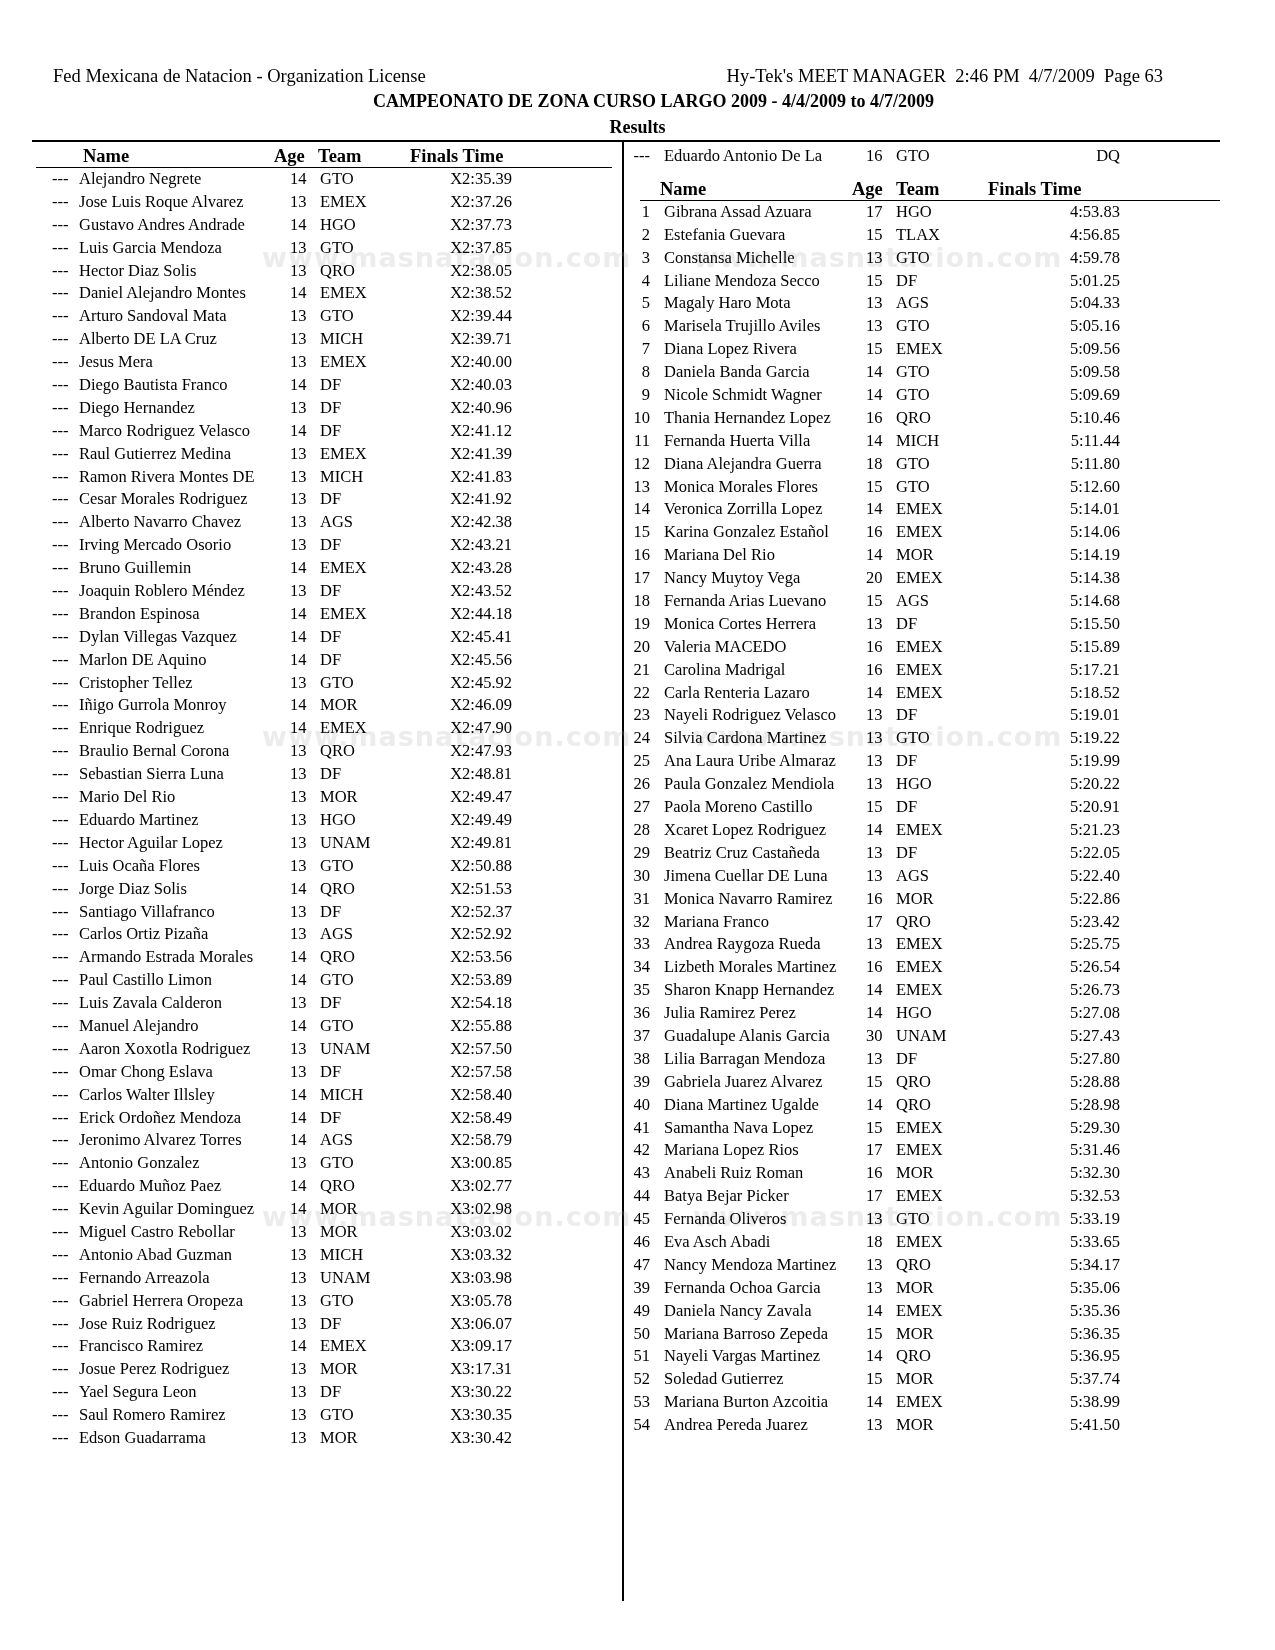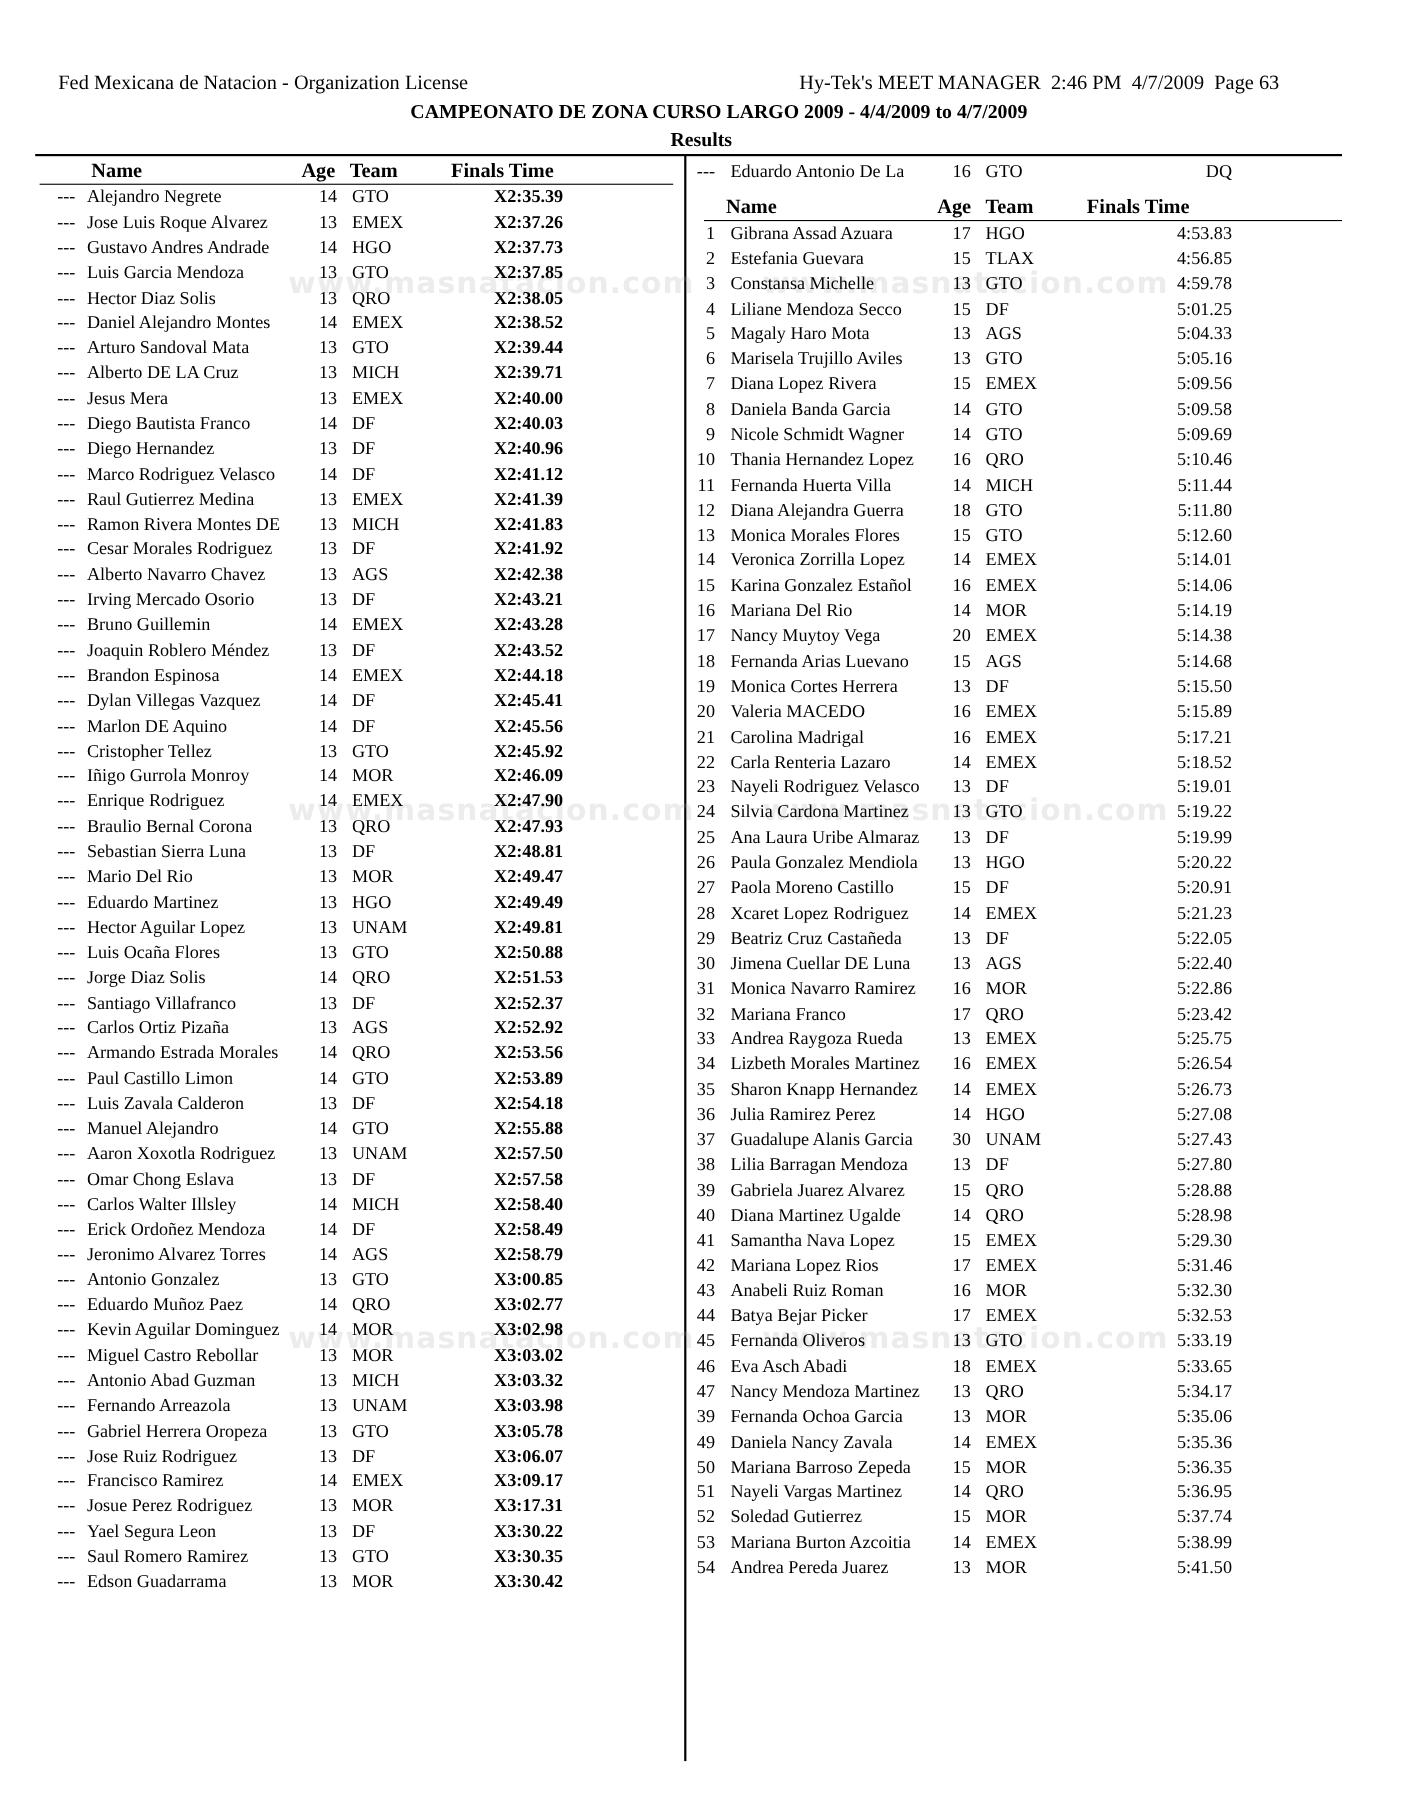--- a/index.html
+++ b/index.html
@@ -28,21 +28,21 @@
 
   
   .col-left .h-name { left: 47px; }
   .col-left .h-age { left: 238px; }
   .col-left .h-team { left: 282px; }
   .col-left .h-time { left: 374px; }
   .col-left .c-place { left: 16px; width: 24px; text-align: left; }
   .col-left .c-name { left: 31px; margin-left: 12px; }
   .col-left .c-age { left: 254px; }
   .col-left .c-team { left: 284px; }
-  .col-left .c-time { right: 100px; text-align: right; font-weight: bold; }
+  .col-left .c-time { right: 100px; text-align: right; }
 
   
   .col-right .h-name { left: 20px; }
   .col-right .h-age { left: 212px; }
   .col-right .h-team { left: 256px; }
   .col-right .h-time { left: 348px; }
   .col-right .c-place { left: -30px; width: 40px; text-align: right; }
   .col-right .c-name { left: 24px; }
   .col-right .c-age { left: 226px; }
   .col-right .c-team { left: 256px; }

